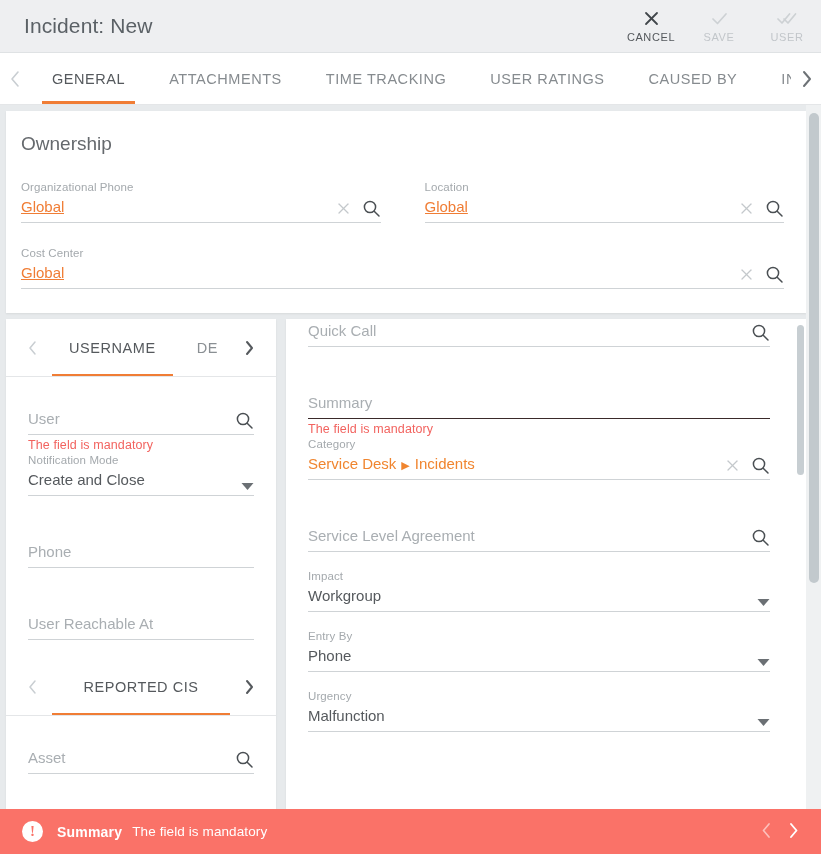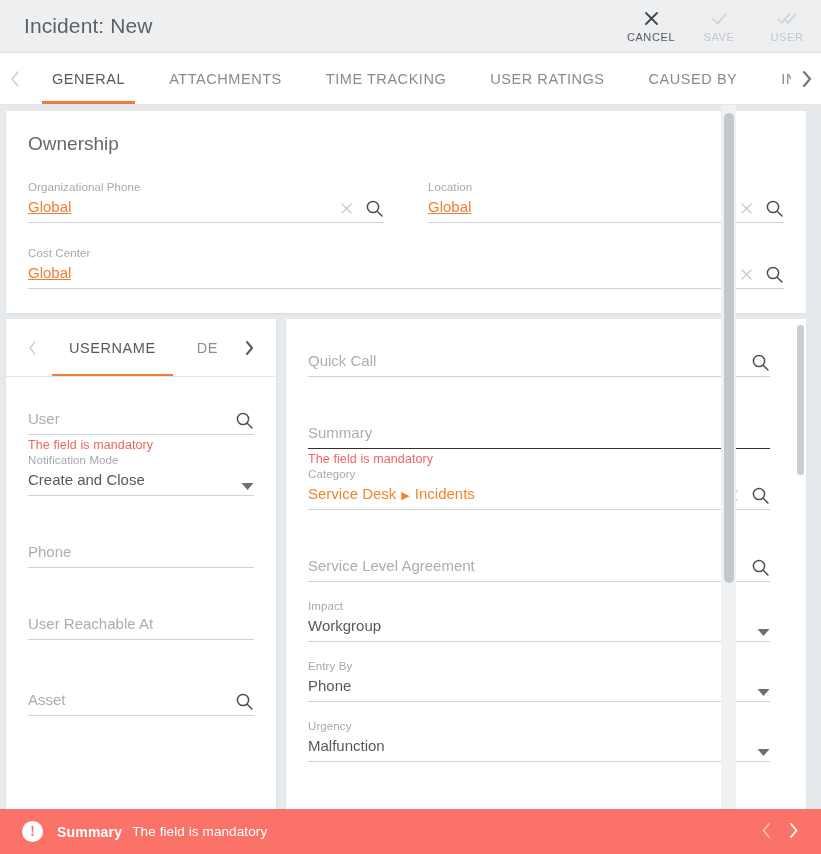--- a/index.html
+++ b/index.html
@@ -3,21 +3,21 @@
 <meta charset="utf-8">
 <title>Incident: New</title>
 <style>
   * { box-sizing: border-box; margin: 0; padding: 0; }
   html, body {
     width: 821px; height: 854px;
     font-family: "Liberation Sans", sans-serif;
     background: #e7eaec;
     overflow: hidden;
   }
-  .app { position: relative; width: 736px; height: 854px; }
+  .app { position: relative; width: 821px; height: 854px; }
 
   
   .header {
     position: absolute; left: 0; top: 0; width: 821px; height: 53px;
     background: #eeeff1;
     border-bottom: 1px solid #dfe2e4;
     display: flex; align-items: center;
   }
   .header-title {
     margin-left: 24px; font-size: 21px; color: #5b6166; font-weight: 400;
@@ -67,21 +67,21 @@
     background: #e7eaec;
   }
   .card {
     background: #fff;
     box-shadow: 0 1px 2px rgba(0,0,0,.07);
   }
 
   
   .ownership {
     position: absolute; left: 6px; top: 6px; width: 800px; height: 202px;
-    padding: 22px 22px 0 22px;
+    padding: 22px 22px 0 15px;
   }
   .section-title {
     font-size: 19px; color: #65696d; font-weight: 400; margin-bottom: 26px;
   }
   .row2 { display: flex; gap: 44px; }
   .col { flex: 1 1 0; min-width: 0; }
 
   
   .field { position: relative; padding-top: 14px; }
   .fld-label {
@@ -419,20 +419,37 @@
           <div class="sp-lg"></div>
 
           <div class="field" style="padding-top:0">
             <div class="fld-line">
               <div class="fld-ph">User Reachable At</div>
             </div>
           </div>
 
           <div class="sp-sm"></div>
 
+          <div class="subtabs">
+            <div class="subtab-arrow left">
+              <svg width="10" height="16" viewBox="0 0 10 16" fill="none" stroke-width="1.5" stroke-linecap="round" stroke-linejoin="round">
+                <polyline points="7,2 2,8 7,14"></polyline>
+              </svg>
+            </div>
+            <div class="subtab-list">
+              <div class="subtab active grow">
+                <span>REPORTED CIS</span>
+              </div>
+            </div>
+            <div class="subtab-arrow right">
+              <svg width="10" height="16" viewBox="0 0 10 16" fill="none" stroke-width="2" stroke-linecap="round" stroke-linejoin="round">
+                <polyline points="3,2 8,8 3,14"></polyline>
+              </svg>
+            </div>
+          </div>
 
           <div class="sp"></div>
 
           <div class="field" style="padding-top:0">
             <div class="fld-line">
               <div class="fld-ph">Asset</div>
               <div class="fld-icons">
                 <span class="ico-search">
                   <svg width="19" height="19" viewBox="0 0 19 19" fill="none" stroke-width="1.5" stroke-linecap="round">
                     <circle cx="8" cy="8" r="5.6"></circle>
@@ -440,21 +457,21 @@
                   </svg>
                 </span>
               </div>
             </div>
           </div>
 
         </div>
       </div>
 
       <div class="panel-right">
-        <div class="panel-inner" style="padding-top:30px; padding-right:36px;">
+        <div class="panel-inner" style="padding-right:36px;">
 
           <div class="field" style="padding-top:0">
             <div class="fld-line">
               <div class="fld-ph">Quick Call</div>
               <div class="fld-icons">
                 <span class="ico-search">
                   <svg width="19" height="19" viewBox="0 0 19 19" fill="none" stroke-width="1.5" stroke-linecap="round">
                     <circle cx="8" cy="8" r="5.6"></circle>
                       <line x1="12.2" y1="12.2" x2="17" y2="17"></line>
                   </svg>

